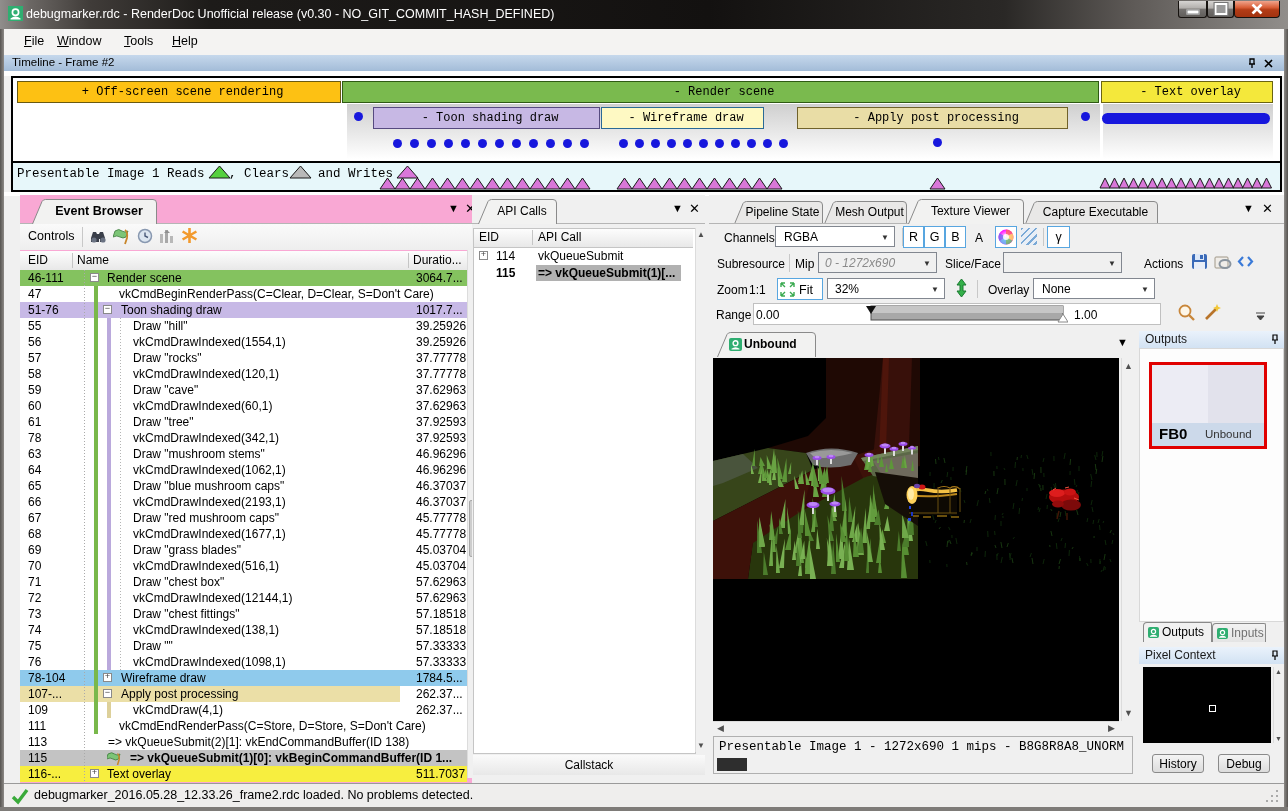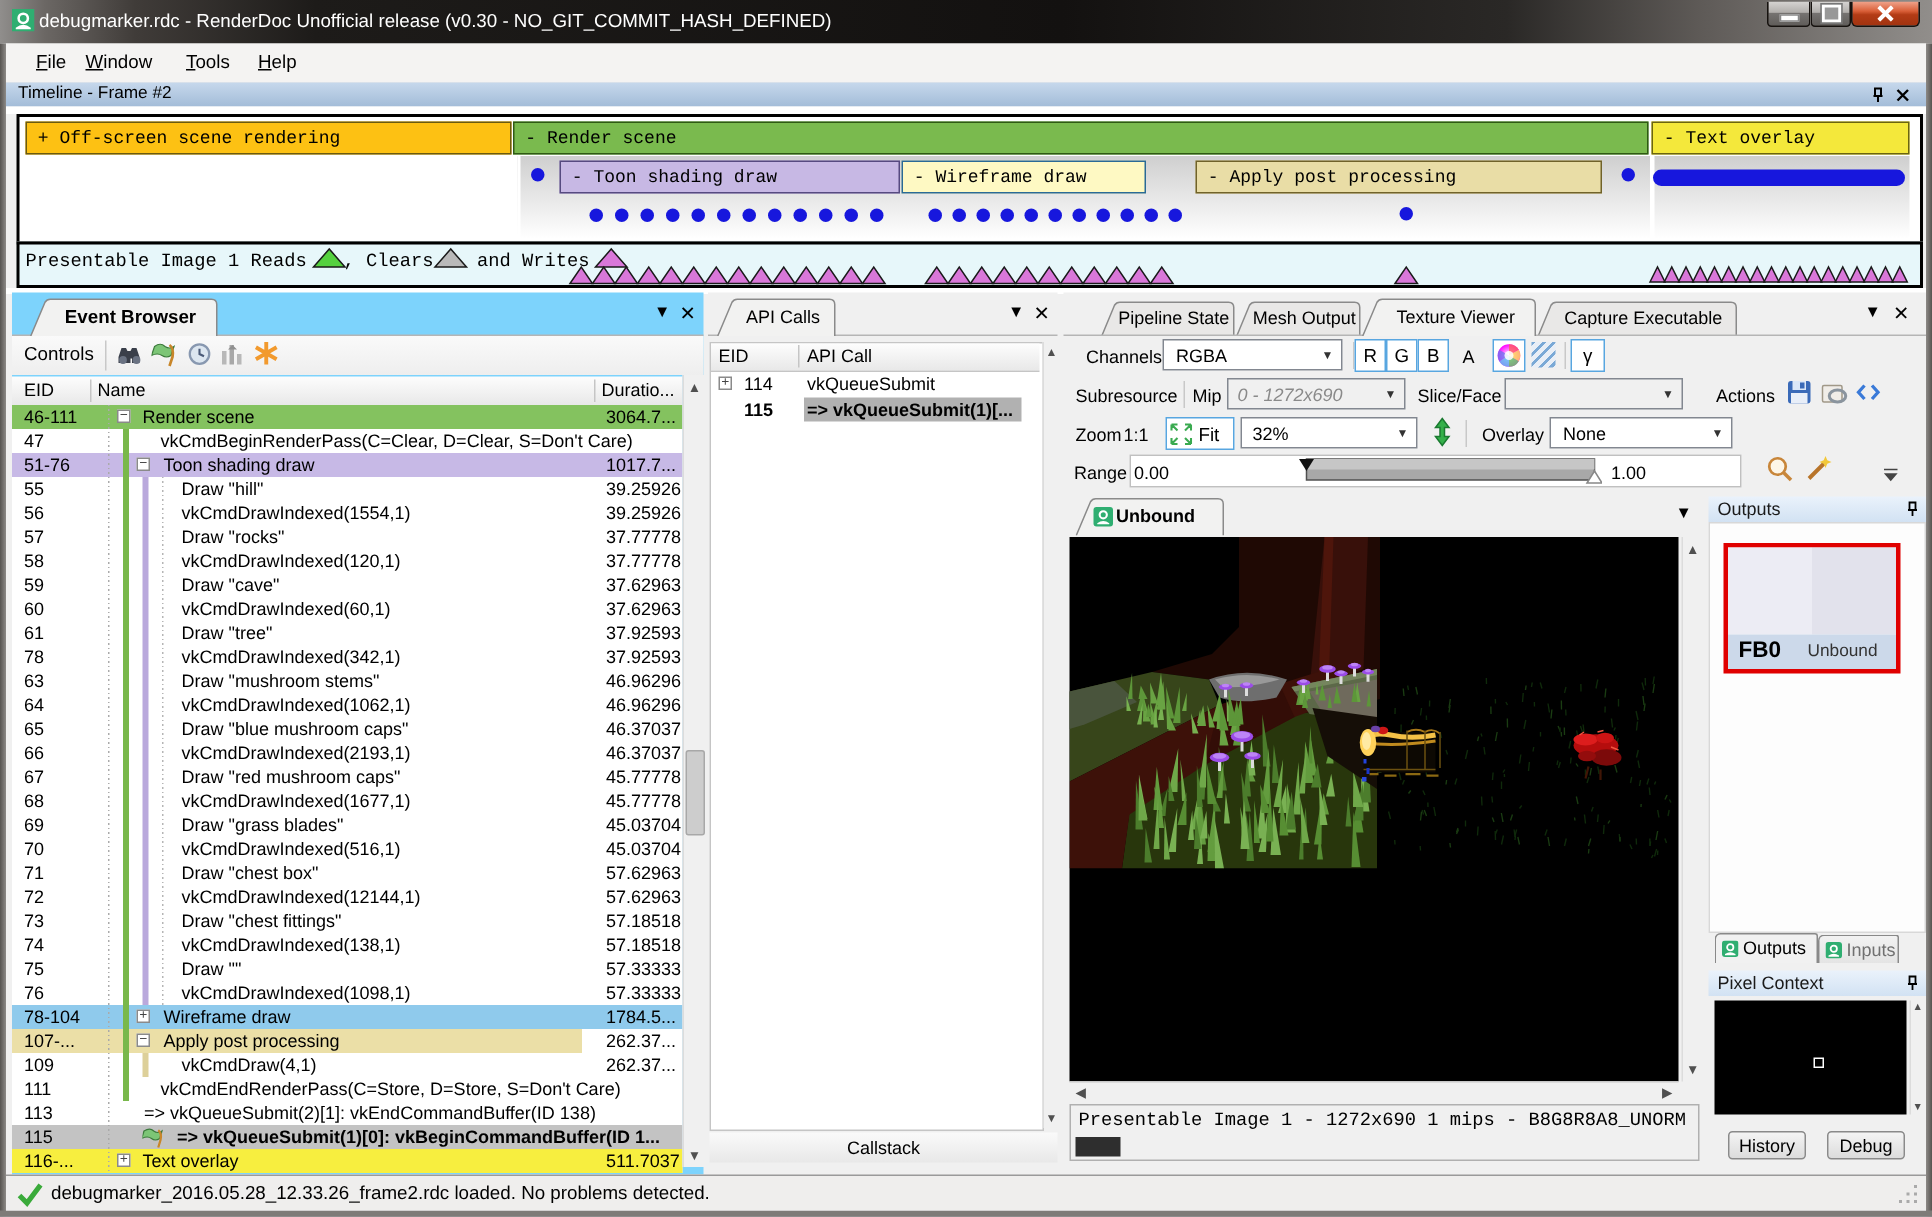--- a/index.html
+++ b/index.html
@@ -9,21 +9,21 @@
 #tbar{left:0;top:0;width:1288px;height:29px;
  background:linear-gradient(90deg,#908e8c 0px,#6b6764 30px,#403c39 90px,#1d1b19 210px,#131110 55%,#2a2826 78%,#5e5a57 88%,#918e8b 100%);}
 #tbar .tt{left:26px;top:7px;color:#fff;font-size:12.5px;white-space:nowrap;}
 .wbtn{top:1px;height:17px;border:1px solid #16120f;border-top:none;box-sizing:border-box;}
 .wbtn .gl{position:absolute;left:50%;top:50%;transform:translate(-50%,-50%);}
 #menubar{left:4px;top:29px;width:1280px;height:26px;background:#f4f3f2;border-bottom:1px solid #e0e0e0;}
 #menubar span{position:absolute;top:5px;font-size:12.5px;color:#000;}
 #menubar u{text-decoration:underline;}
 
 #tlh{left:4px;top:55px;width:1280px;height:16px;background:linear-gradient(#c6d8ec,#a3bcd8);font-size:11.5px;color:#000;}
-#tlbox{left:11px;top:76px;width:1271px;height:87px;background:#fff;border:2px solid #000;box-sizing:border-box;}
+#tlbox{left:11px;top:76px;width:1271px;height:87px;background:#fff;border:2px solid #000;box-sizing:border-box;text-align:center;}
 .tlbar{position:absolute;height:22px;box-sizing:border-box;border:1px solid #3c3c2c;
   font-family:"Liberation Mono",monospace;font-size:12px;line-height:20px;white-space:nowrap;color:#000;}
 .bdot{position:absolute;width:9px;height:9px;border-radius:50%;background:#1717dd;}
 #presrow{left:11px;top:161px;width:1271px;height:31px;background:#e7f7fa;border:2px solid #000;box-sizing:border-box;}
 .tab{position:absolute;box-sizing:border-box;border:1px solid #898989;border-bottom:none;
   border-radius:8px 3px 0 0;background:linear-gradient(#f2f2f2,#e4e4e4);font-size:12px;text-align:center;}
 .tab.on{background:#f1f1f1;font-weight:bold;z-index:2;}
 .carets{position:absolute;font-size:11px;color:#000;}
 
 .thead{position:absolute;background:linear-gradient(#fdfdfd,#e8e8e8);border-bottom:1px solid #c5c5c5;font-size:12px;}
@@ -172,21 +172,21 @@
         <path d="M1210.5 25 L1215.5 15 L1220.5 25 Z" fill="#d977d9" stroke="#1a1a1a" stroke-width="1"></path>
         <path d="M1220.0 25 L1225.0 15 L1230.0 25 Z" fill="#d977d9" stroke="#1a1a1a" stroke-width="1"></path>
         <path d="M1229.5 25 L1234.5 15 L1239.5 25 Z" fill="#d977d9" stroke="#1a1a1a" stroke-width="1"></path>
         <path d="M1239.0 25 L1244.0 15 L1249.0 25 Z" fill="#d977d9" stroke="#1a1a1a" stroke-width="1"></path>
         <path d="M1248.5 25 L1253.5 15 L1258.5 25 Z" fill="#d977d9" stroke="#1a1a1a" stroke-width="1"></path>
       </svg>
       <span class="a mono" style="left:4px;top:4px;font-size:12.5px;white-space:nowrap">Presentable Image 1 Reads</span>
       <span class="a mono" style="left:216px;top:4px;font-size:12.5px;white-space:nowrap">, Clears</span>
       <span class="a mono" style="left:305px;top:4px;font-size:12.5px;white-space:nowrap">and Writes</span>
     </div>
-    <div class="a" style="left:8px;top:195px;width:461px;height:588px;background:#7dd3fc">
+    <div class="a" style="left:20px;top:195px;width:461px;height:588px;background:#f9a8d4">
       <svg class="a" style="left:12px;top:3px;z-index:2;" width="126" height="26">
         <path d="M0.5 26 L10 3.5 Q11.2 1.5 13.5 1.5 L121 1.5 Q124.5 1.5 124.5 5 L124.5 26" fill="#f2f2f1" stroke="#8a8a8a"></path>
         <text x="67.0" y="17.0" font-family="Liberation Sans" font-size="12.5" font-weight="bold" fill="#000" text-anchor="middle">Event Browser</text>
       </svg>
       <div class="a" style="left:0px;top:28px;width:461px;height:1px;background:#b5b5b5"></div>
       <span class="carets" style="left:428px;top:7px">▼</span>
       <span class="carets" style="left:445px;top:6px;font-size:13px">✕</span>
       <div class="a" style="left:0;top:29px;width:461px;height:26px;background:linear-gradient(#fafafa,#eee)">
         <span class="a" style="left:8px;top:5px;font-size:12.5px">Controls</span>
         <div class="a" style="left:62px;top:3px;width:1px;height:20px;background:#c8c8c8"></div>

